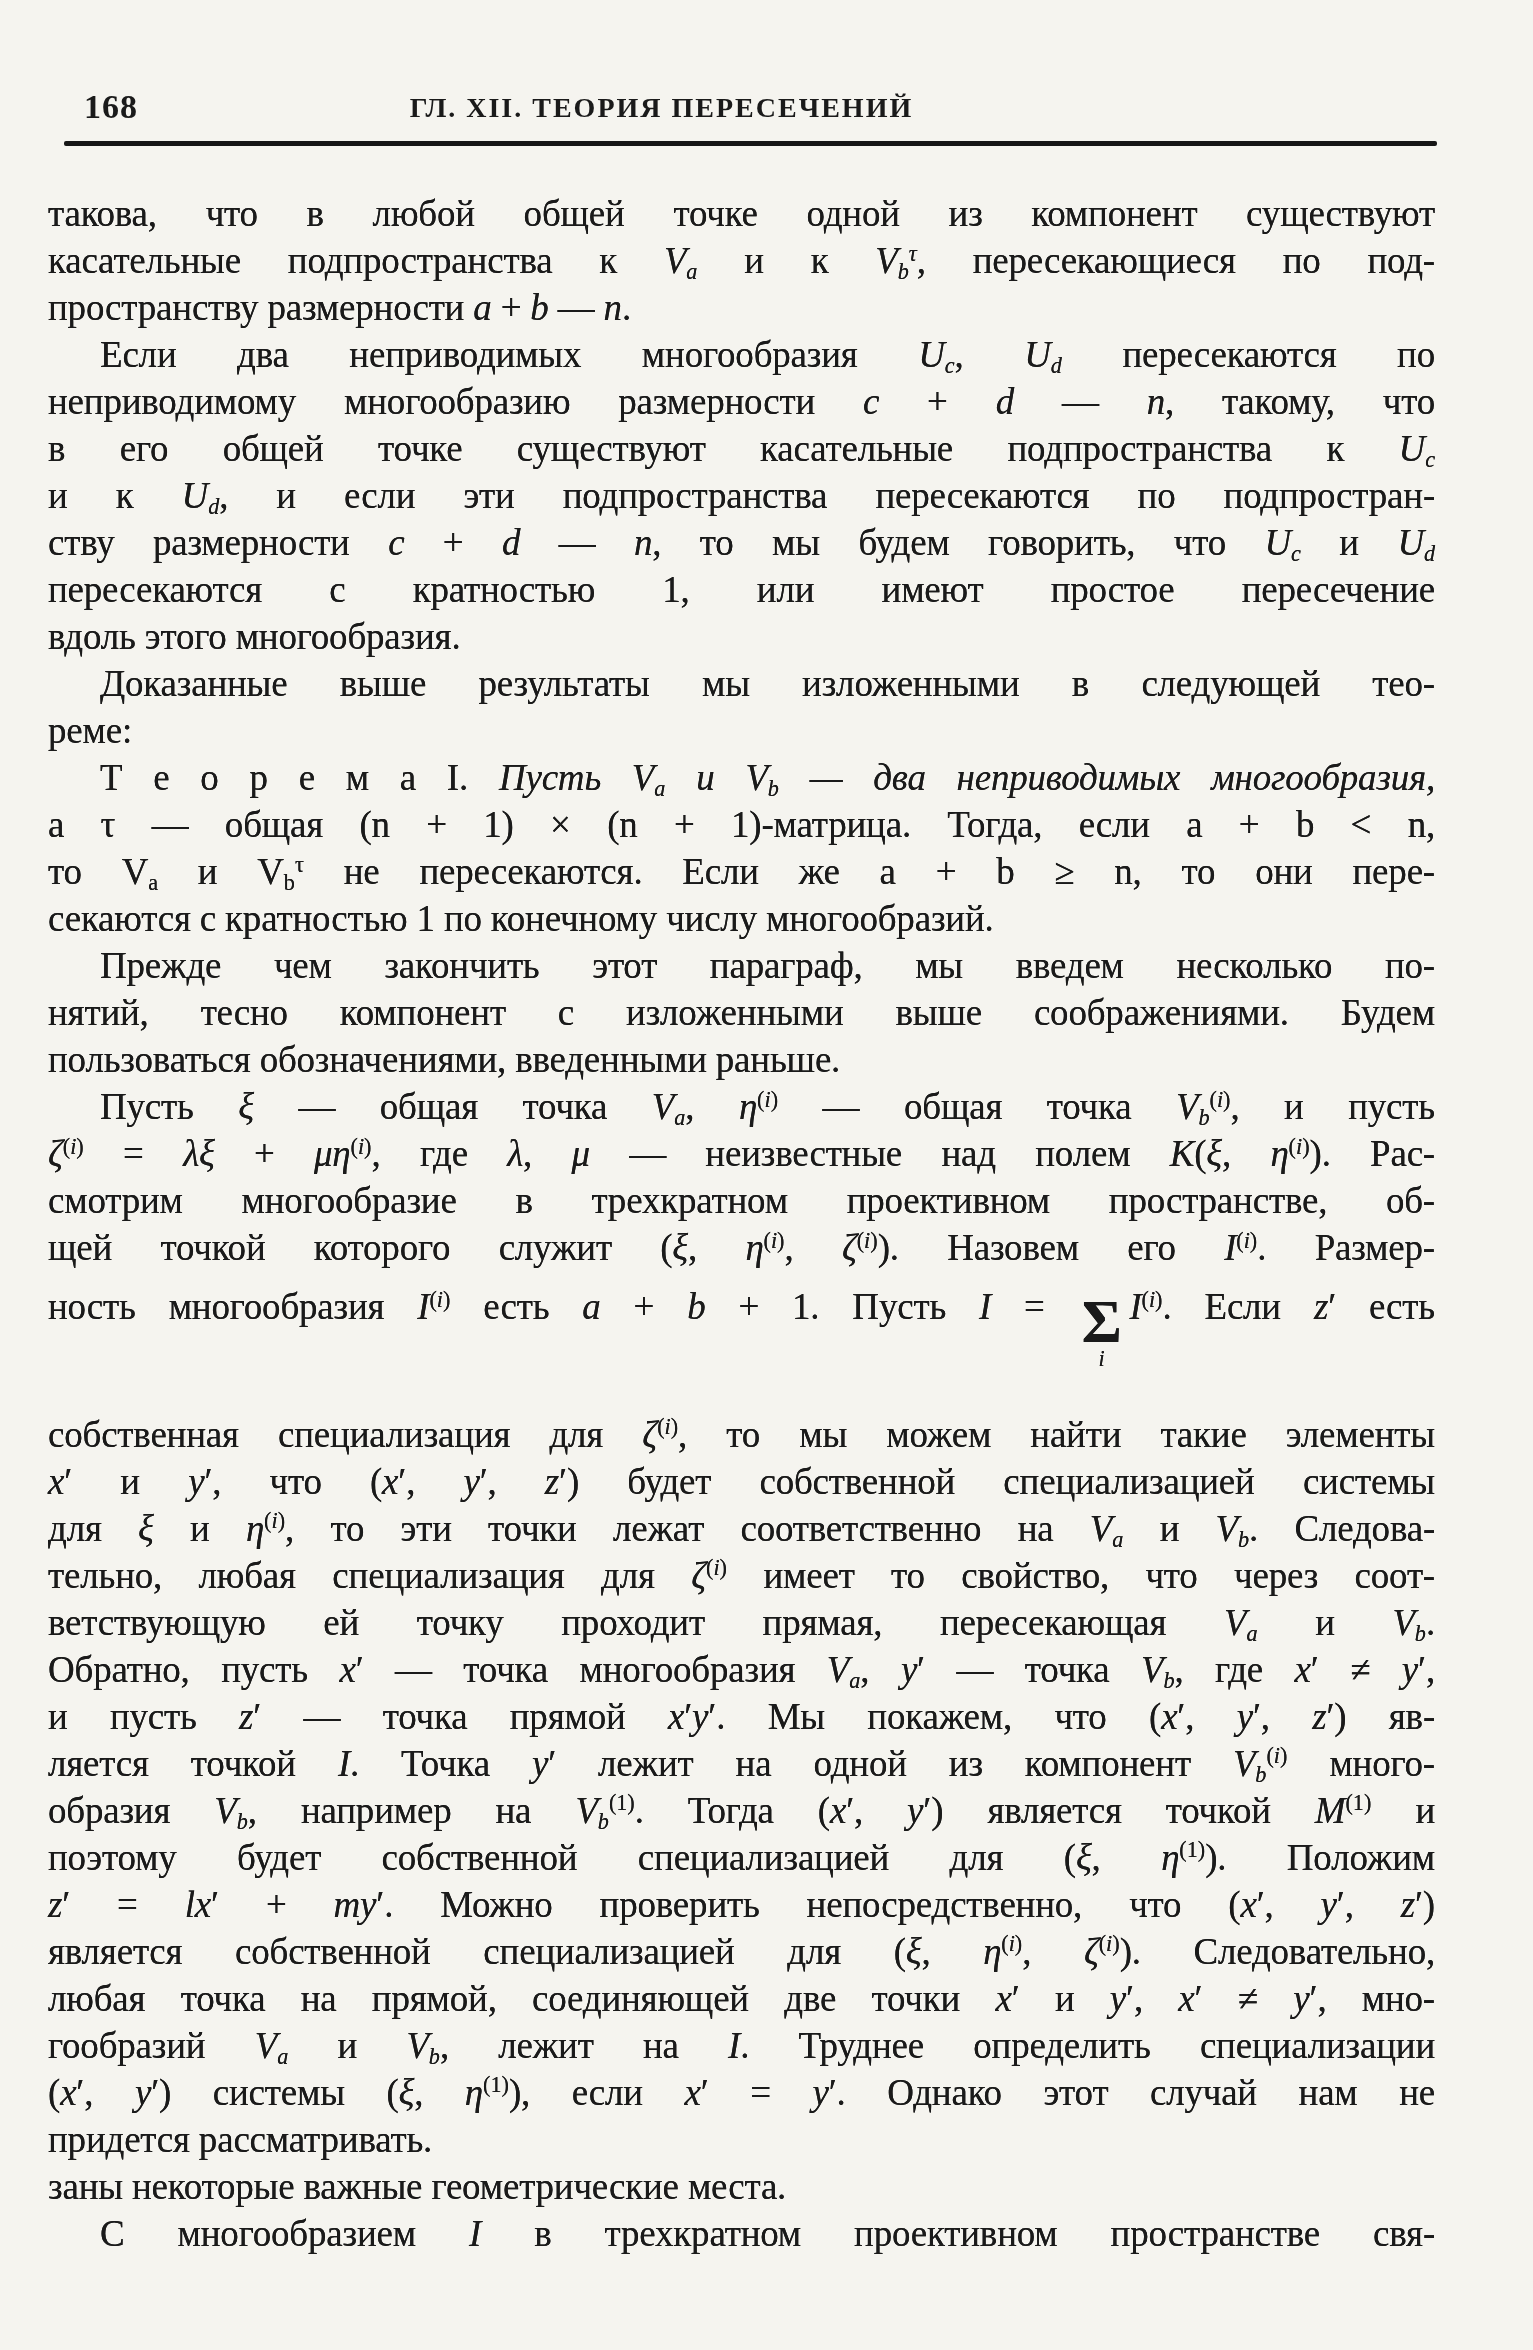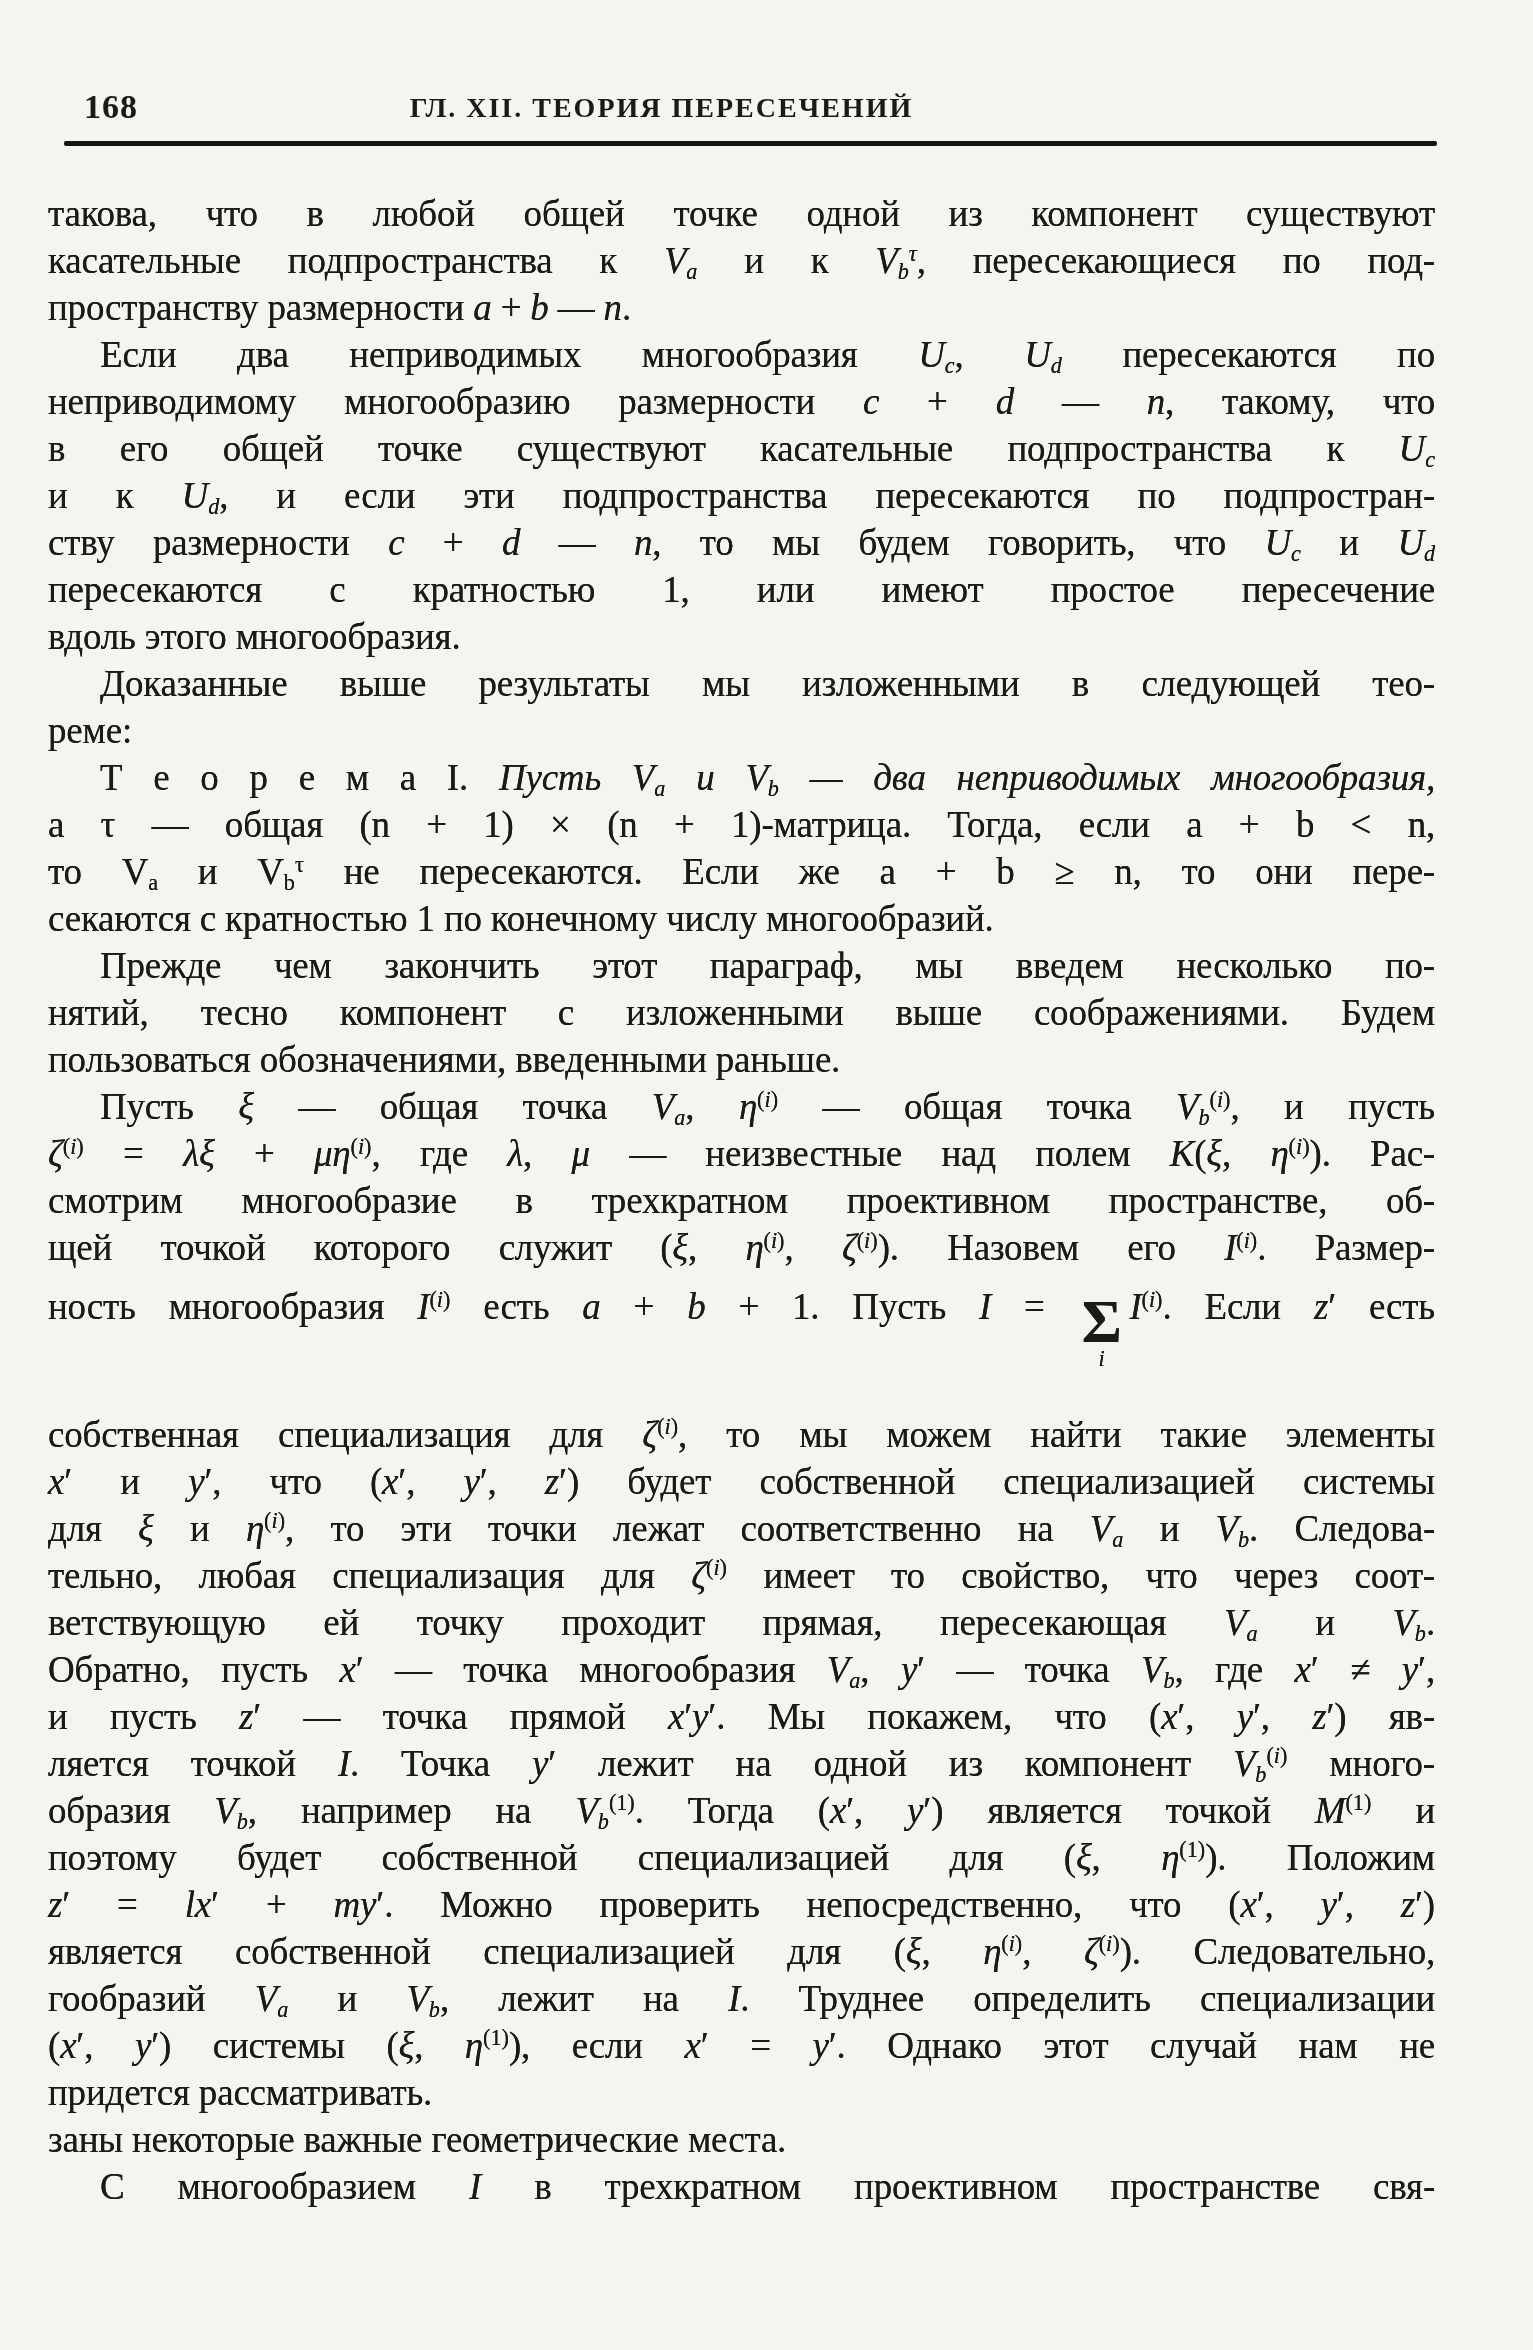--- a/index.html
+++ b/index.html
@@ -90,19 +90,20 @@
       <div class="line fill">для <i>ξ</i> и <i>η</i><sup>(<i>i</i>)</sup>, то эти точки лежат соответственно на <i>V</i><sub><i>a</i></sub> и <i>V</i><sub><i>b</i></sub>. Следова-</div>
       <div class="line fill">тельно, любая специализация для <i>ζ</i><sup>(<i>i</i>)</sup> имеет то свойство, что через соот-</div>
       <div class="line fill">ветствующую ей точку проходит прямая, пересекающая <i>V</i><sub><i>a</i></sub> и <i>V</i><sub><i>b</i></sub>.</div>
       <div class="line fill">Обратно, пусть <i>x</i>′ — точка многообразия <i>V</i><sub><i>a</i></sub>, <i>y</i>′ — точка <i>V</i><sub><i>b</i></sub>, где <i>x</i>′ ≠ <i>y</i>′,</div>
       <div class="line fill">и пусть <i>z</i>′ — точка прямой <i>x</i>′<i>y</i>′. Мы покажем, что (<i>x</i>′, <i>y</i>′, <i>z</i>′) яв-</div>
       <div class="line fill">ляется точкой <i>I</i>. Точка <i>y</i>′ лежит на одной из компонент <i>V</i><sub><i>b</i></sub><sup>(<i>i</i>)</sup> много-</div>
       <div class="line fill">образия <i>V</i><sub><i>b</i></sub>, например на <i>V</i><sub><i>b</i></sub><sup>(1)</sup>. Тогда (<i>x</i>′, <i>y</i>′) является точкой <i>M</i><sup>(1)</sup> и</div>
       <div class="line fill">поэтому будет собственной специализацией для (<i>ξ</i>, <i>η</i><sup>(1)</sup>). Положим</div>
       <div class="line fill"><i>z</i>′ = <i>lx</i>′ + <i>my</i>′. Можно проверить непосредственно, что (<i>x</i>′, <i>y</i>′, <i>z</i>′)</div>
       <div class="line fill">является собственной специализацией для (<i>ξ</i>, <i>η</i><sup>(<i>i</i>)</sup>, <i>ζ</i><sup>(<i>i</i>)</sup>). Следовательно,</div>
+      <div class="line fill">любая точка на прямой, соединяющей две точки <i>x</i>′ и <i>y</i>′, <i>x</i>′ ≠ <i>y</i>′, мно-</div>
       <div class="line fill">гообразий <i>V</i><sub><i>a</i></sub> и <i>V</i><sub><i>b</i></sub>, лежит на <i>I</i>. Труднее определить специализации</div>
       <div class="line fill">(<i>x</i>′, <i>y</i>′) системы (<i>ξ</i>, <i>η</i><sup>(1)</sup>), если <i>x</i>′ = <i>y</i>′. Однако этот случай нам не</div>
       <div class="line">придется рассматривать.</div>
       <div class="line">заны некоторые важные геометрические места.</div>
       <div class="line fill ind">С многообразием <i>I</i> в трехкратном проективном пространстве свя-</div>
     </div>
 </div>
 
 </body></html>

